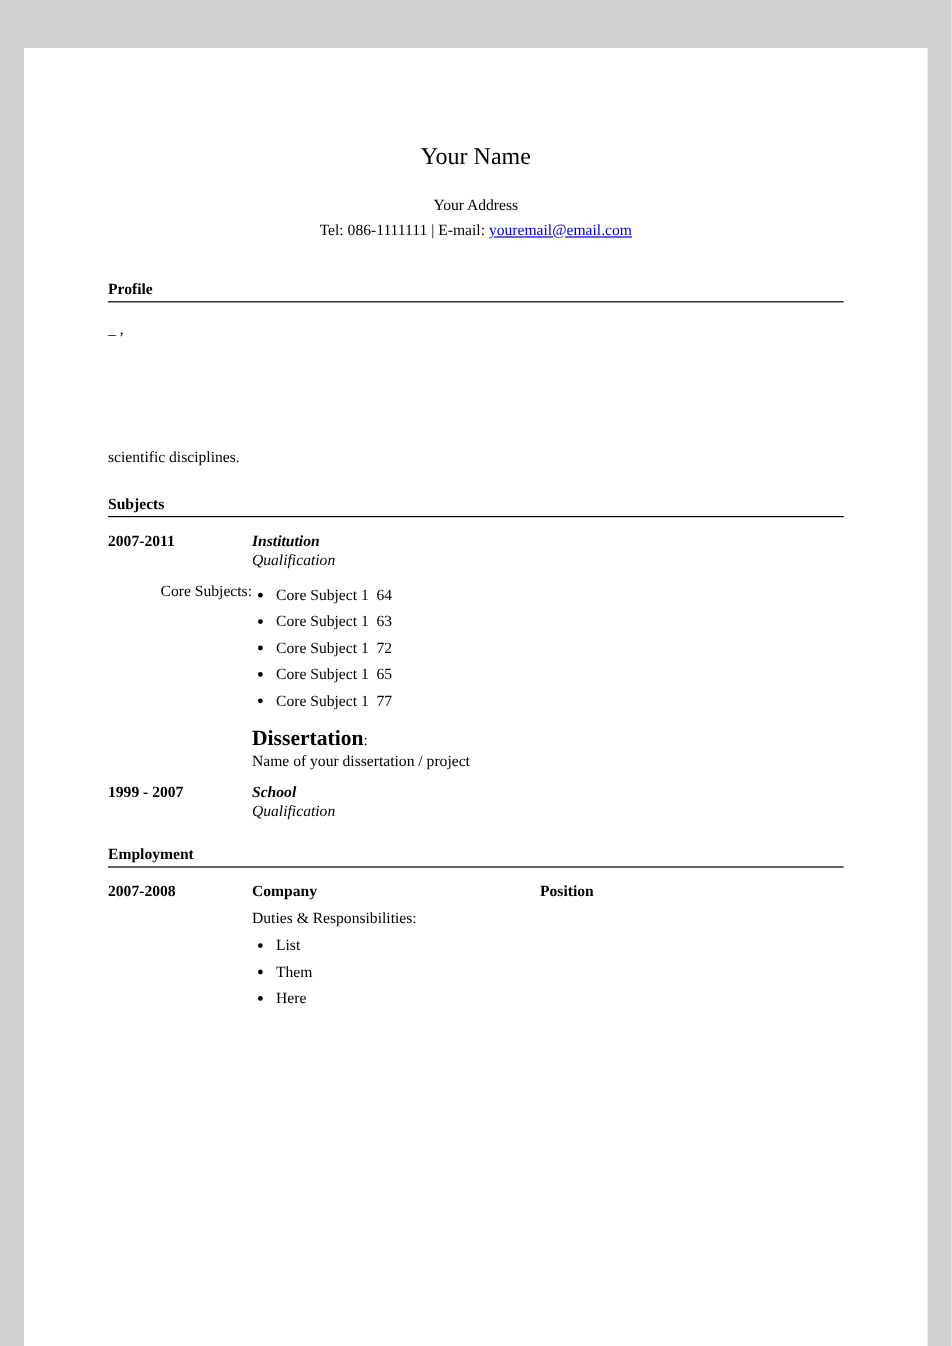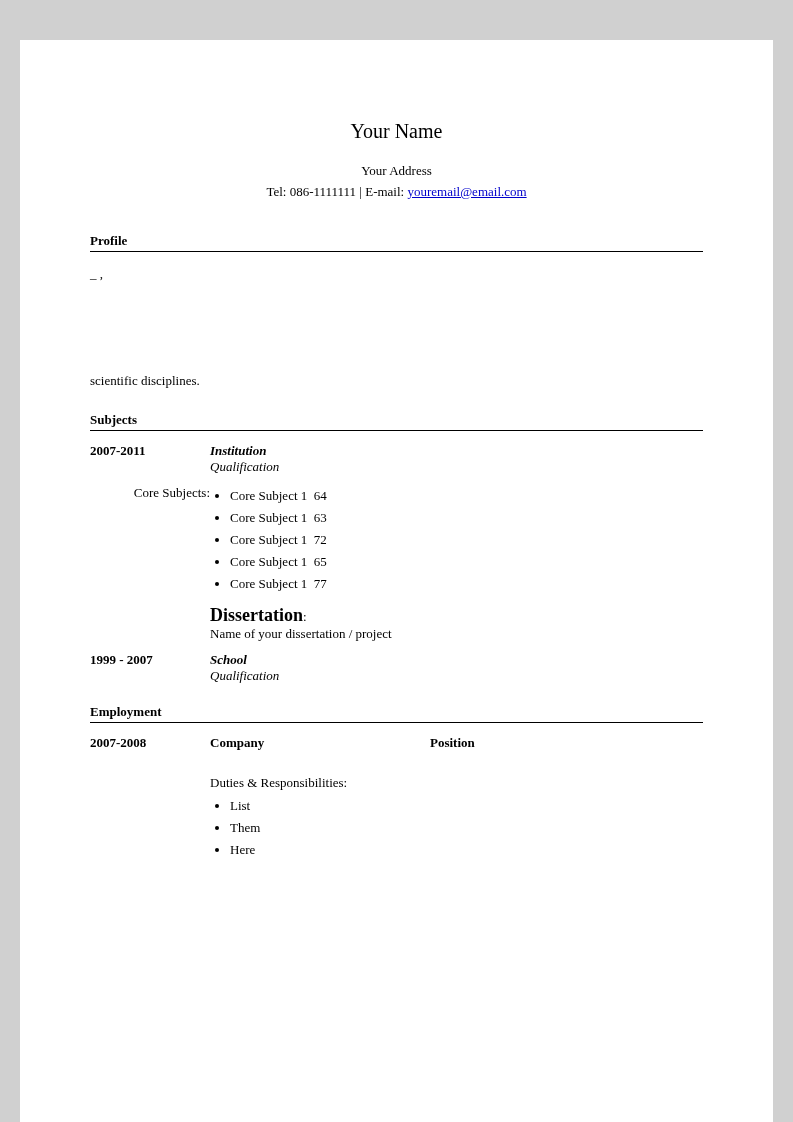--- a/index.html
+++ b/index.html
@@ -155,21 +155,22 @@
       min-width: 220px;
     }
 
     .emp-position {
       font-weight: bold;
       font-size: 13px;
     }
 
     .emp-header-row {
       display: flex;
-      margin-bottom: 24px;
+      margin-bottom: 6px;
+      gap: 20px;
     }
 
     .duties-label {
       font-size: 13px;
       margin-top: 4px;
       margin-bottom: 4px;
     }
 
     .duties-list {
       list-style: disc;

